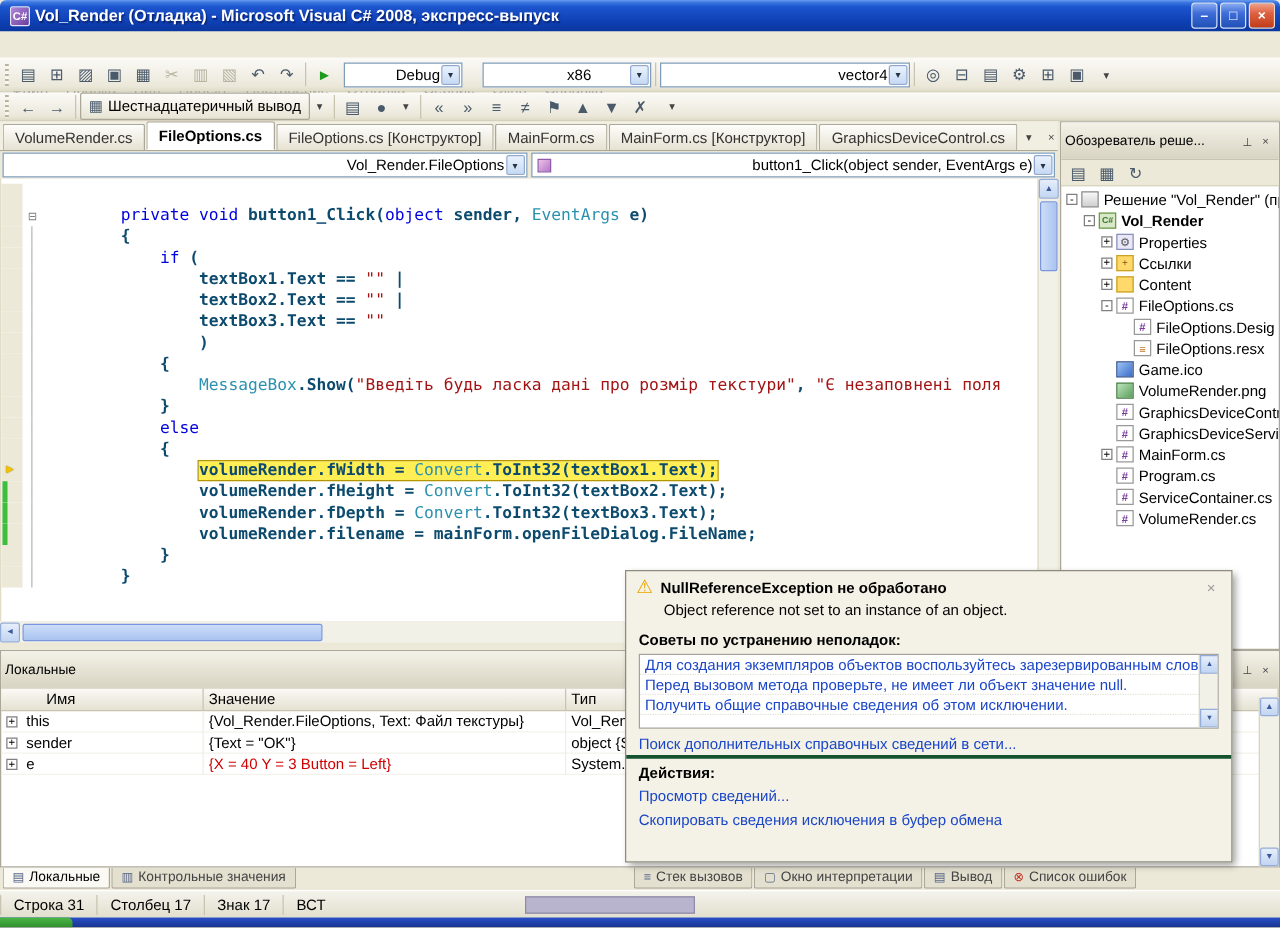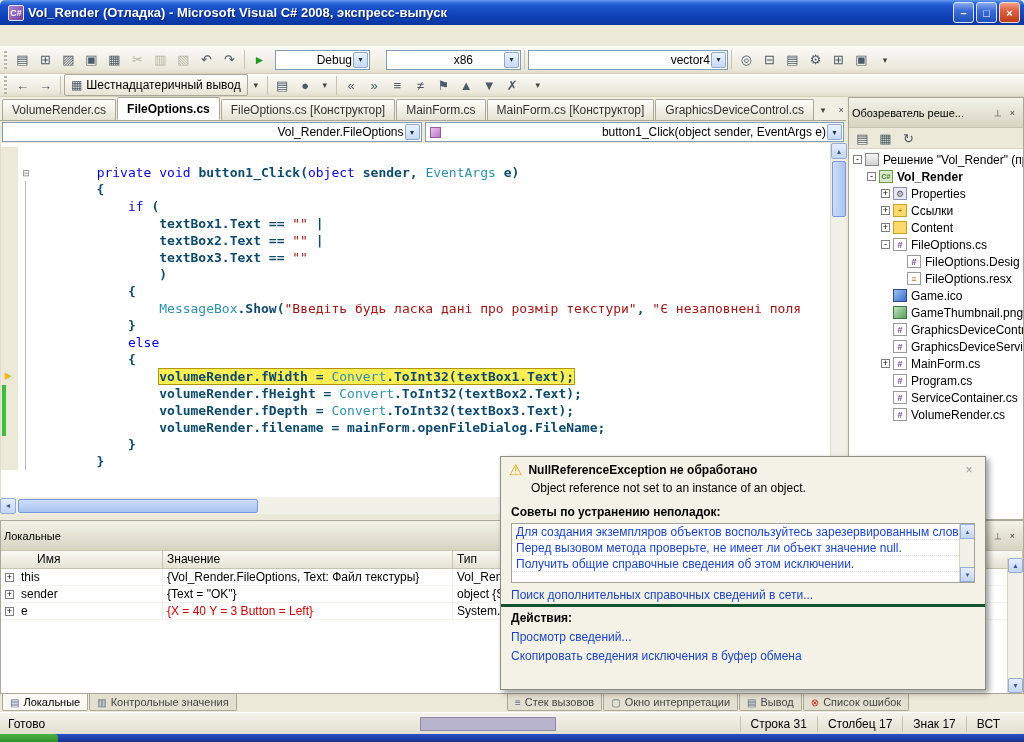--- a/index.html
+++ b/index.html
@@ -452,21 +452,21 @@
           <span class="lbl">FileOptions.resx</span>
         </div>
         <div class="ti" style="padding-left: 32px;">
           <span class="noexp"></span>
           <span data-icon="icon-file-icon"></span>
           <span class="lbl">Game.ico</span>
         </div>
         <div class="ti" style="padding-left: 32px;">
           <span class="noexp"></span>
           <span data-icon="image-file-icon"></span>
-          <span class="lbl">GameThumbnail.png</span>
+          <span class="lbl">VolumeRender.png</span>
         </div>
         <div class="ti" style="padding-left: 32px;">
           <span class="noexp"></span>
           <span data-icon="csharp-file-icon"></span>
           <span class="lbl">GraphicsDeviceContro</span>
         </div>
         <div class="ti" style="padding-left: 32px;">
           <span class="noexp"></span>
           <span data-icon="csharp-file-icon"></span>
           <span class="lbl">GraphicsDeviceServic</span>
@@ -593,21 +593,20 @@
           <span>Вывод</span>
         </div>
         <div class="btab">
           <span class="bticon err">⊗</span>
           <span>Список ошибок</span>
         </div>
       </div>
   </div>
 
   <div class="statusbar">
-    <span class="stready">Готово</span>
     <div class="stbox"></div>
     <span class="stcell">Строка 31</span>
     <span class="stcell">Столбец 17</span>
     <span class="stcell">Знак 17</span>
     <span class="stcell">ВСТ</span>
     <span class="stgrip"></span>
   </div>
 
   <div class="taskbar">
     <div class="startfrag"></div>

